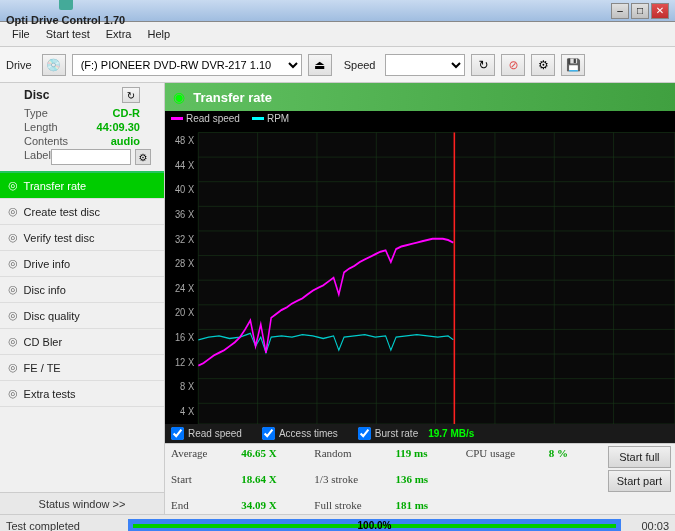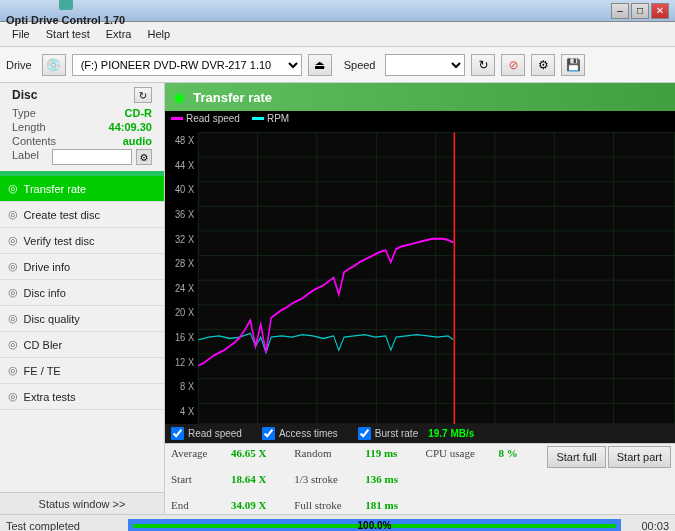--- a/index.html
+++ b/index.html
@@ -89,22 +89,22 @@
       width: 165px;
       background: #f0f0f0;
       border-right: 1px solid #ccc;
       display: flex;
       flex-direction: column;
       flex-shrink: 0;
     }
 
     
     #disc-section {
-      padding: 4px 12px;
-      border-bottom: 5px solid #22c55e;
+      padding: 4px 24px;
+      border-bottom: 2px solid #22c55e;
     }
     #disc-header {
       display: flex;
       align-items: center;
       justify-content: space-between;
       margin-bottom: 4px;
     }
     #disc-title { font-weight: bold; font-size: 12px; color: #222; }
     #disc-refresh-btn {
       width: 18px; height: 16px;
@@ -212,21 +212,21 @@
       align-items: center;
       gap: 20px;
     }
     .check-item { display: flex; align-items: center; gap: 4px; font-size: 10px; color: #ccc; }
     .check-item input[type=checkbox] { margin: 0; }
     .burst-val { color: #00ff00; font-weight: bold; }
 
     
     #action-buttons {
       display: flex;
-      flex-direction: row;
+      flex-direction: column;
       gap: 2px;
       padding: 2px 4px;
     }
     .action-btn {
       height: 22px;
       background: linear-gradient(to bottom, #f0f0f0, #d8d8d8);
       border: 1px solid #aaa;
       cursor: pointer;
       font-size: 11px;
       color: #222;

